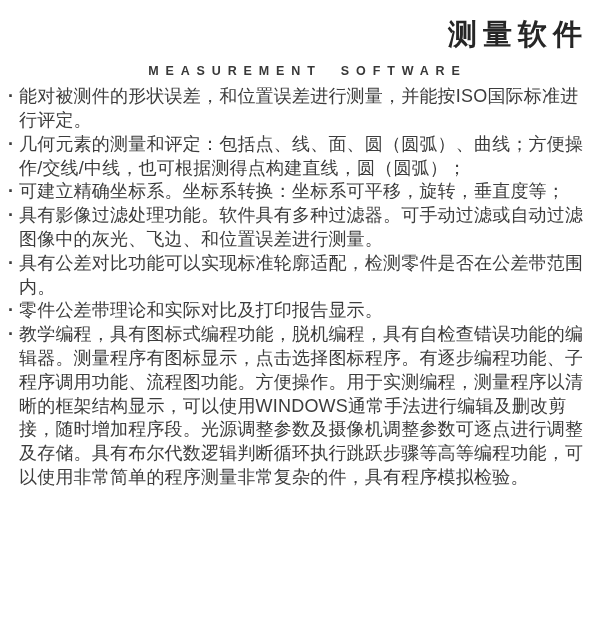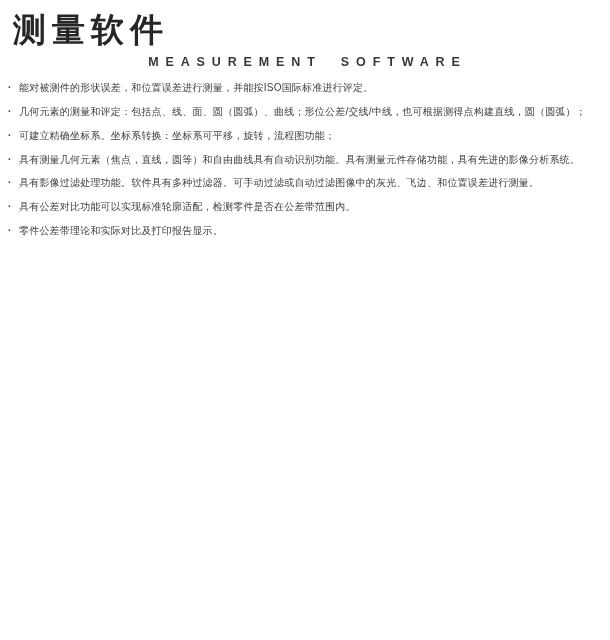--- a/index.html
+++ b/index.html
@@ -8,33 +8,33 @@
     --bg-color:#ffffff;
   }
   html,body{margin:0;padding:0;}
   body{
     width:610px;height:640px;overflow:hidden;
     background:var(--bg-color);
     font-family:"Liberation Sans","DejaVu Sans",sans-serif;
   }
   .page{padding:4px 10px 0 8px;box-sizing:border-box;width:610px;height:640px;}
   .title{
-    margin:5px;text-align:left;
-    font-size:33px;font-weight:700;letter-spacing:6px;
+    margin:12px;text-align:right;
+    font-size:29px;font-weight:700;letter-spacing:6px;
     color:var(--title-color);line-height:1.25;
   }
   .subtitle{
     margin-top:1px;text-align:center;
     font-size:12.5px;font-weight:700;
     letter-spacing:0.55em;word-spacing:0.7em;text-indent:0.55em;
     color:#383838;
   }
   ul.features{
     list-style:none;margin:7px 14px 0 0;padding:0;
-    font-size:10px;line-height:23.8px;letter-spacing:0.2px;
+    font-size:18px;line-height:23.8px;letter-spacing:0.2px;
     color:var(--text-color);
   }
   ul.features li{
     position:relative;padding-left:11px;
   }
   ul.features li::before{
     content:"·";
     position:absolute;left:0;top:0;
     font-weight:700;color:var(--text-color);
   }
@@ -43,20 +43,20 @@
 <body>
 
 <div class="page">
   <header>
     <h1 class="title">测量软件</h1>
     <div class="subtitle">MEASUREMENT SOFTWARE</div>
   </header>
 
   <ul class="features" id="feature-list">
       <li>能对被测件的形状误差，和位置误差进行测量，并能按ISO国际标准进行评定。</li>
-      <li>几何元素的测量和评定：包括点、线、面、圆（圆弧）、曲线；形位公差/交线/中线，也可根据测得点构建直线，圆（圆弧）；</li>
-      <li>可建立精确坐标系。坐标系转换：坐标系可平移，旋转，流程图功能；</li>
-      <li>具有测量几何元素（焦点，直线，圆等）和自由曲线具有自动识别功能。具有测量元件存储功能，具有先进的影像分析系统。</li>
+      <li>几何元素的测量和评定：包括点、线、面、圆（圆弧）、曲线；方便操作/交线/中线，也可根据测得点构建直线，圆（圆弧）；</li>
+      <li>可建立精确坐标系。坐标系转换：坐标系可平移，旋转，垂直度等；</li>
       <li>具有影像过滤处理功能。软件具有多种过滤器。可手动过滤或自动过滤图像中的灰光、飞边、和位置误差进行测量。</li>
       <li>具有公差对比功能可以实现标准轮廓适配，检测零件是否在公差带范围内。</li>
       <li>零件公差带理论和实际对比及打印报告显示。</li>
+      <li>教学编程，具有图标式编程功能，脱机编程，具有自检查错误功能的编辑器。测量程序有图标显示，点击选择图标程序。有逐步编程功能、子程序调用功能、流程图功能。方便操作。用于实测编程，测量程序以清晰的框架结构显示，可以使用WINDOWS通常手法进行编辑及删改剪接，随时增加程序段。光源调整参数及摄像机调整参数可逐点进行调整及存储。具有布尔代数逻辑判断循环执行跳跃步骤等高等编程功能，可以使用非常简单的程序测量非常复杂的件，具有程序模拟检验。</li>
     </ul>
 </div>
 
 </body></html>

